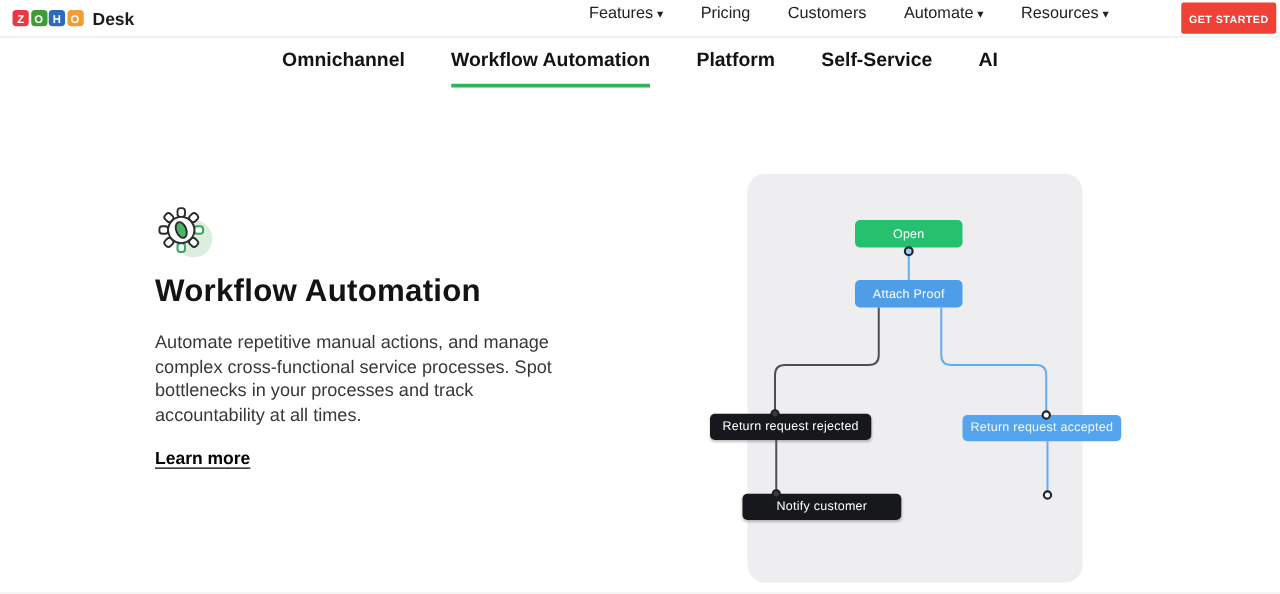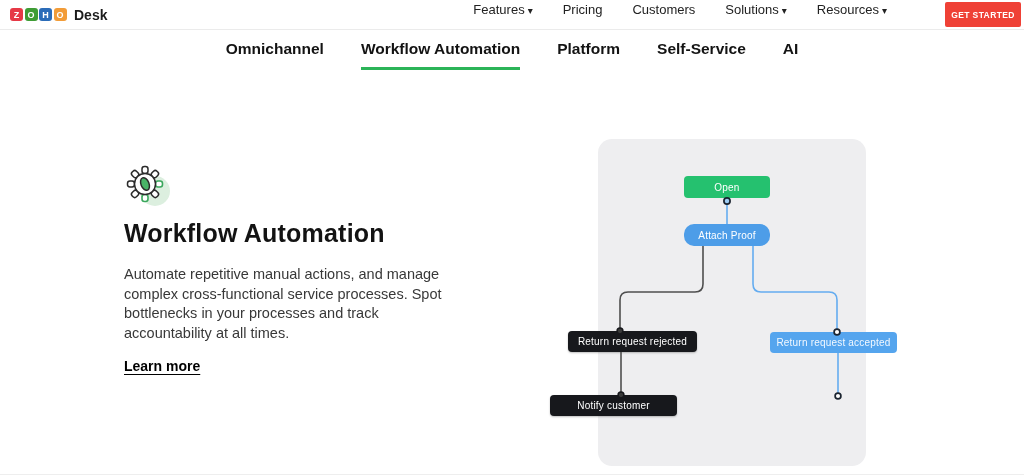--- a/index.html
+++ b/index.html
@@ -72,24 +72,24 @@
     position: absolute; border-radius: 4px; color: #fff;
     font-size: 10px; font-weight: 500; letter-spacing: 0.2px;
     display: flex; align-items: center; justify-content: center;
     z-index: 2; cursor: pointer; white-space: nowrap;
   }
   .n-green { background: #25c16f; }
   .n-blue { background: #4d9de8; }
   .n-lblue { background: #55a5ee; color: #f2f8ff; }
   .n-black { background: #17181c; box-shadow: 0 1px 2px rgba(0,0,0,0.25); }
   .node-open     { left: 684px; top: 176px; width: 86px;  height: 22px; }
-  .node-attach   { left: 684px; top: 224px; width: 86px;  height: 22px; border-radius: 10px; }
+  .node-attach   { left: 684px; top: 224px; width: 86px;  height: 22px; }
   .node-rejected { left: 568px; top: 331px; width: 129px; height: 21px; }
   .node-accepted { left: 770px; top: 332px; width: 127px; height: 21px; }
-  .node-notify   { left: 550px; top: 395px; width: 127px; height: 21px; }
+  .node-notify   { left: 594px; top: 395px; width: 127px; height: 21px; }
   .node-schedule { left: 772px; top: 396px; width: 124px; height: 21px; }
   .flow-lines {
     position: absolute; left: 560px; top: 130px; width: 340px; height: 340px;
     z-index: 3; pointer-events: none;
   }
 </style>
 </head>
 <body>
 
 <div class="page">
@@ -106,21 +106,21 @@
       <span class="topnav-item">
         <span>Features</span><span class="caret">▾</span>
       </span>
       <span class="topnav-item">
         <span>Pricing</span>
       </span>
       <span class="topnav-item">
         <span>Customers</span>
       </span>
       <span class="topnav-item">
-        <span>Solutions</span><span class="caret">▾</span>
+        <span>Automate</span><span class="caret">▾</span>
       </span>
       <span class="topnav-item">
         <span>Resources</span><span class="caret">▾</span>
       </span>
       <button class="cta-btn">GET STARTED</button>
     </nav>
   </div>
 
   <div class="subnav">
     <span class="subnav-item">Omnichannel</span>

